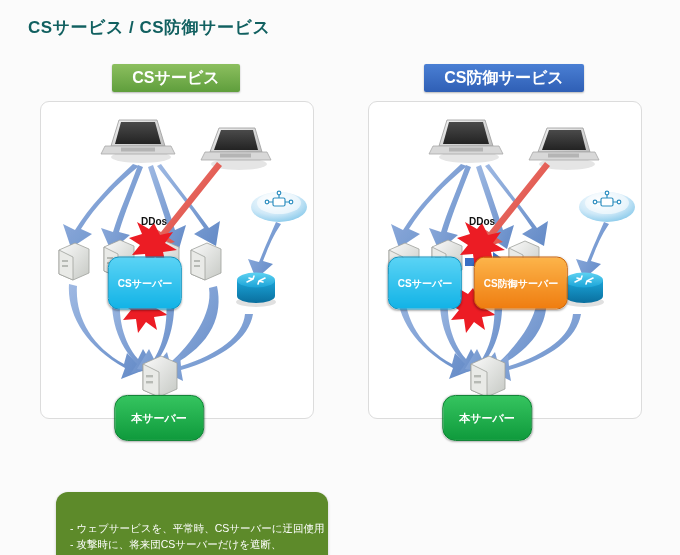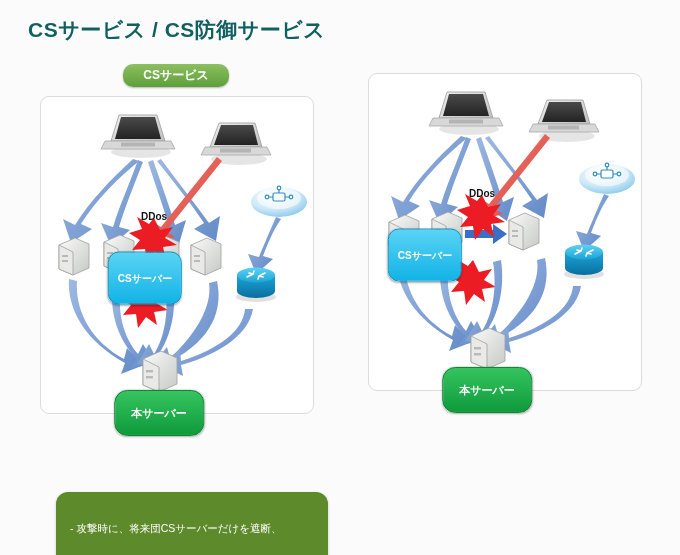--- a/index.html
+++ b/index.html
@@ -5,32 +5,32 @@
   html,body{margin:0;padding:0;}
   body{
     width:680px;height:555px;
     background:#fbfbfb;
     font-family:"Liberation Sans","DejaVu Sans",sans-serif;
     overflow:hidden;position:relative;
   }
   
   .page-title{
     position:absolute;left:28px;top:16px;
-    font-size:21px;font-weight:bold;color:#116060;
+    font-size:17px;font-weight:bold;color:#116060;
     letter-spacing:.5px;
   }
   
   .col{position:absolute;top:64px;width:296px;}
   .col-left{left:28px;}
   .col-right{left:356px;}
 
   .badge-top{
     display:block;margin:0 auto;width:fit-content;
-    padding:5px 20px;border-radius:10px;
-    font-size:12px;font-weight:bold;color:#ffffff;
+    padding:5px 20px;border-radius:2px;
+    font-size:16px;font-weight:bold;color:#ffffff;
     text-align:center;line-height:1.1;
     box-shadow:0 1px 2px rgba(0,0,0,.28);
   }
   .badge-green{background:linear-gradient(#8cbf5f,#5f9e3c);}
   .badge-blue {background:linear-gradient(#4a7fd4,#2f5fb5);}
 
   
   .panel{
     position:relative;margin-top:9px;
     width:272px;height:316px;margin-left:12px;
@@ -227,28 +227,30 @@
       </g>
     </svg>
 
     <div class="ddos-label" style="left:113px;top:119px;">DDos</div>
     <div class="pill pill-cyan" style="left:104px;top:181px;">CSサーバー</div>
     <div class="pill pill-green" style="left:118px;top:316px;">本サーバー</div>
   </div>
 
   <div class="feature feature-left">
     <ul>
+      <li>- ウェブサービスを、平常時、CSサーバーに迂回使用</li>
       <li>- 攻撃時に、将来団CSサーバーだけを遮断、</li>
 
     </ul>
   </div>
 </div>
 
 <div class="col col-right">
 
+  <div class="badge-top badge-blue">CS防御サービス</div>
 
   <div class="panel">
     <svg width="272" height="316" viewBox="0 0 272 316">
       <defs>
         <linearGradient id="lapScrR" x1="0" y1="0" x2="0" y2="1">
           <stop offset="0" stop-color="#4a4a4a"></stop>
             <stop offset="1" stop-color="#232323"></stop>
         </linearGradient>
         <linearGradient id="lapBaseR" x1="0" y1="0" x2="1" y2="1">
           <stop offset="0" stop-color="#f2f2f2"></stop>
@@ -374,16 +376,17 @@
       <g>
         <polygon points="102,262 120,254 136,261 136,287 118,295 102,288" fill="url(#srvR)" stroke="#9ea19c" stroke-width="0.8"></polygon>
         <polygon points="102,262 118,270 118,295 102,288" fill="#e9eae7" stroke="#9ea19c" stroke-width="0.8"></polygon>
         <rect x="105" y="273" width="7" height="2.4" fill="#b7bab5"></rect>
           <rect x="105" y="279" width="7" height="2.4" fill="#b7bab5"></rect>
       </g>
     </svg>
 
     <div class="ddos-label" style="left:113px;top:119px;">DDos</div>
     <div class="pill pill-cyan" style="left:56px;top:181px;">CSサーバー</div>
+    <div class="pill pill-orange" style="left:152px;top:181px;">CS防御サーバー</div>
     <div class="pill pill-green" style="left:118px;top:316px;">本サーバー</div>
   </div>
 
 </div>
 
 </body></html>

